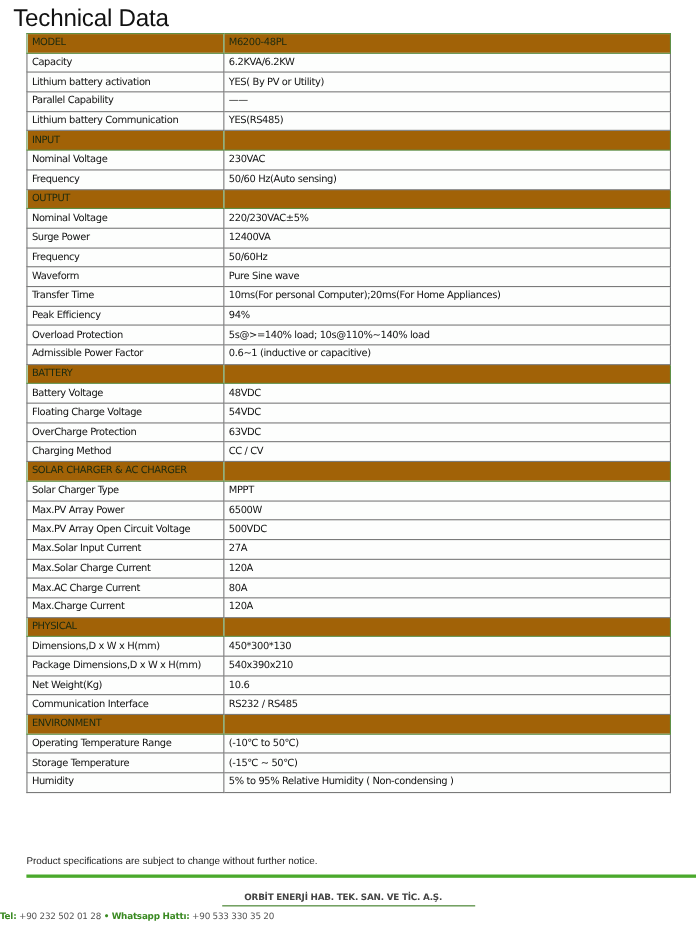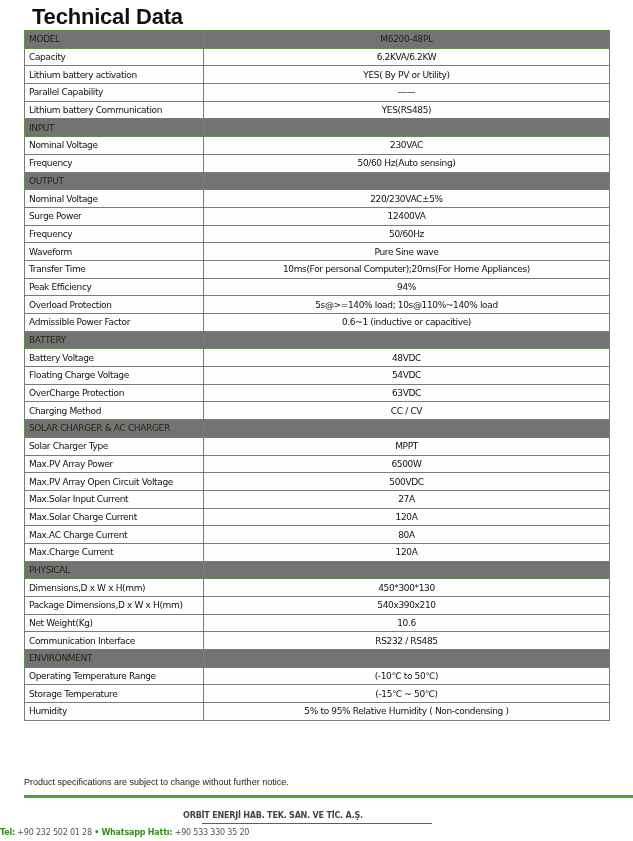--- a/index.html
+++ b/index.html
@@ -1,27 +1,27 @@
 <!DOCTYPE html>
 <html><head>
 <meta charset="utf-8">
 <style>
   html, body { margin: 0; padding: 0; background: #ffffff; }
   body { width: 633px; height: 841px; position: relative; overflow: hidden; font-family: "Liberation Sans", sans-serif; color: #111; }
-  .title { position: absolute; left: 32px; top: 4px; font-size: 22px; font-weight: bold; letter-spacing: -0.2px; color: #111; }
+  .title { position: absolute; left: 12px; top: 4px; font-size: 22px; font-weight: normal; letter-spacing: -0.2px; color: #111; }
   table.spec { position: absolute; left: 24px; top: 30px; width: 586px; border-collapse: collapse; table-layout: fixed; }
   table.spec td { border: 1px solid #7a7a7a; height: 16.7px; padding: 0 4px; font-size: 9px; line-height: 16px; white-space: nowrap; overflow: hidden; font-family: "DejaVu Sans", sans-serif; letter-spacing: -0.35px; }
   table.spec td.lbl { width: 170px; text-align: left; }
-  table.spec td.val { text-align: center; }
-  tr.section td { background: #737373; font-weight: normal; color: #1a2a10; border-color: #5f8f46; }
+  table.spec td.val { }
+  tr.section td { background: #a16207; font-weight: normal; color: #1a2a10; border-color: #5f8f46; }
   tr.section td.val { color: #1a2a10; }
   tr.row td { background: #fdfefd; }
   .note { position: absolute; left: 24px; top: 777px; font-size: 9px; color: #222; font-family: "Liberation Sans", sans-serif; }
   .footer-bar { position: absolute; left: 24px; right: 0; top: 795px; height: 3px; background: #4aa92c; }
-  .company { position: absolute; left: 0; width: 546px; top: 811px; text-align: center; font-size: 8px; font-weight: bold; color: #444; font-family: "DejaVu Sans", sans-serif; letter-spacing: -0.2px; }
+  .company { position: absolute; left: 0; width: 546px; top: 811px; text-align: center; font-size: 8px; font-weight: bold; color: #444; font-family: "DejaVu Sans", sans-serif; letter-spacing: -0.2px; padding-left: 39px; }
   .company-rule { position: absolute; left: 202px; width: 230px; top: 823px; height: 1px; background: #3a7a22; }
   .contact { position: absolute; left: 0; width: 633px; top: 828px; text-align: left; font-size: 8px; color: #555; font-family: "DejaVu Sans", sans-serif; letter-spacing: -0.2px; }
   .contact .k { color: #3a8a22; font-weight: bold; }
 </style>
 </head>
 <body>
 
 <div class="title">Technical Data</div>
 
 <table class="spec">

